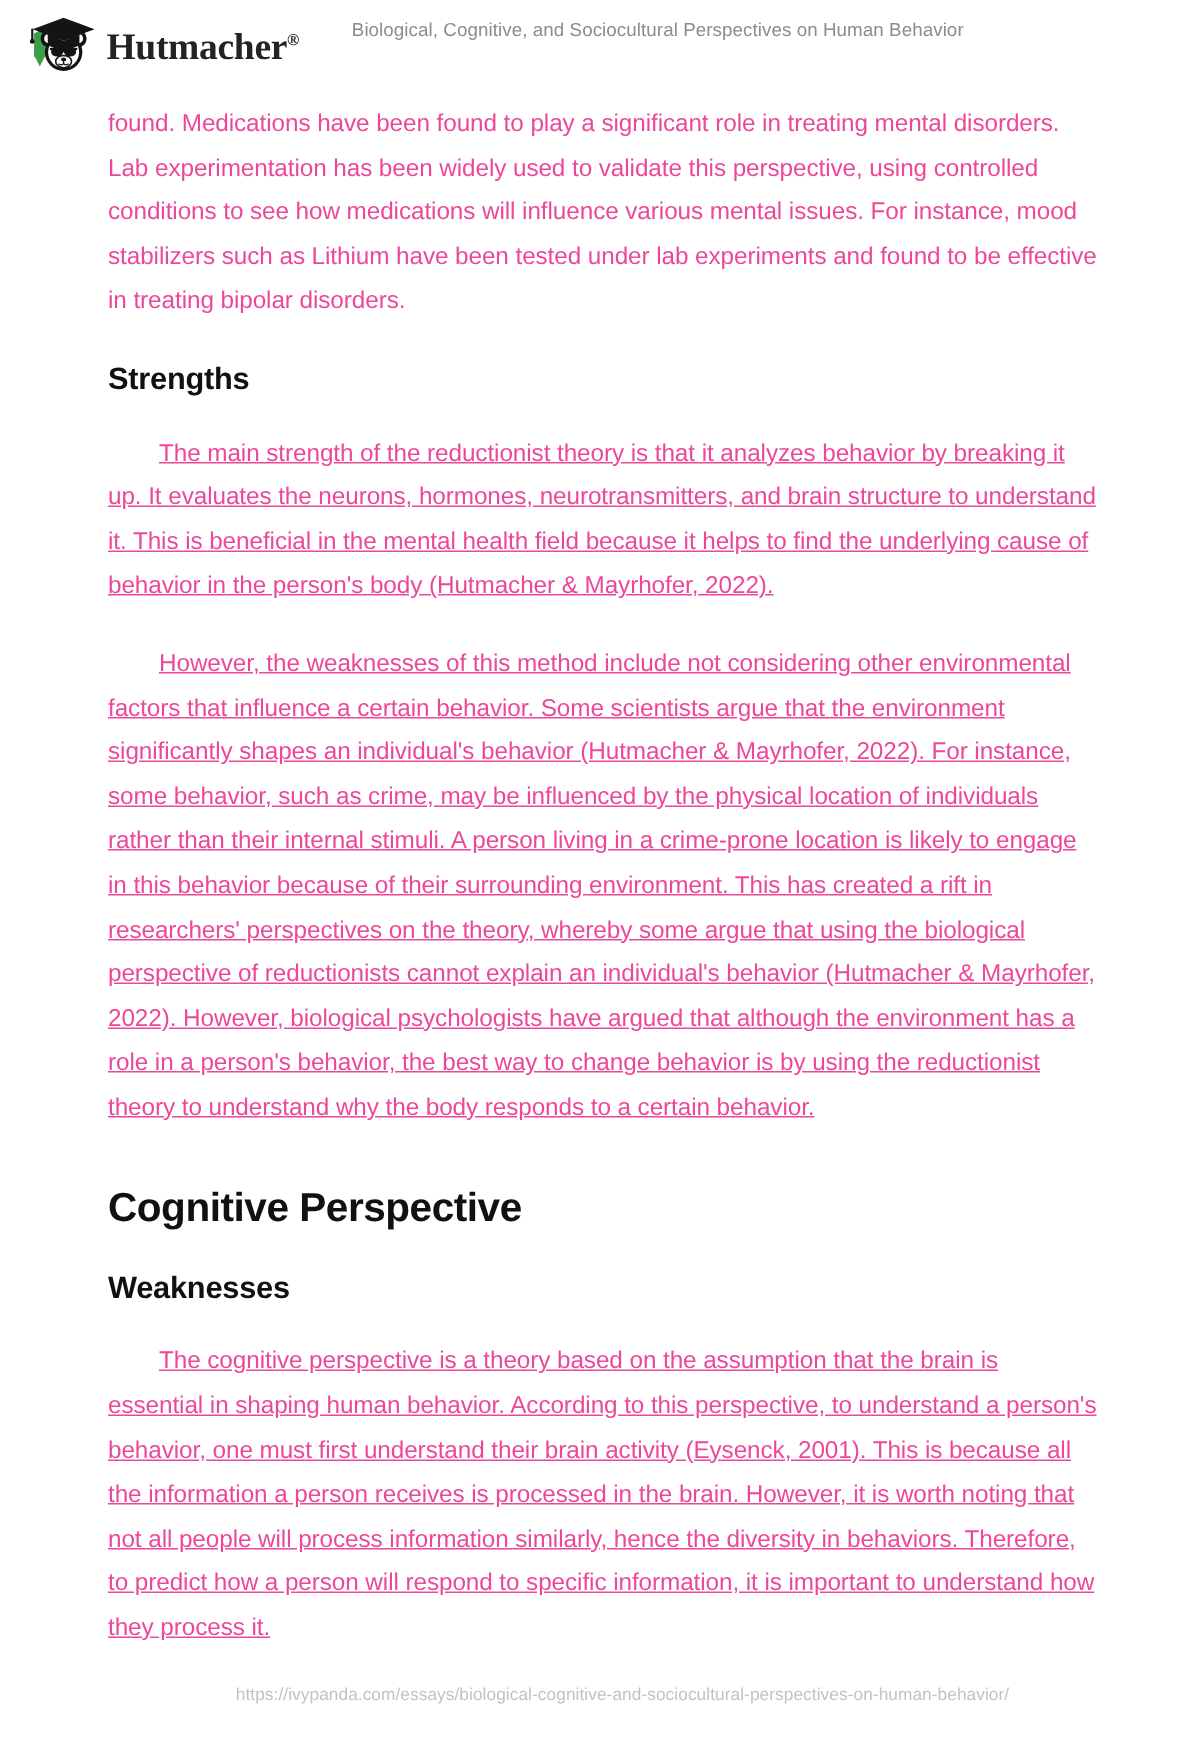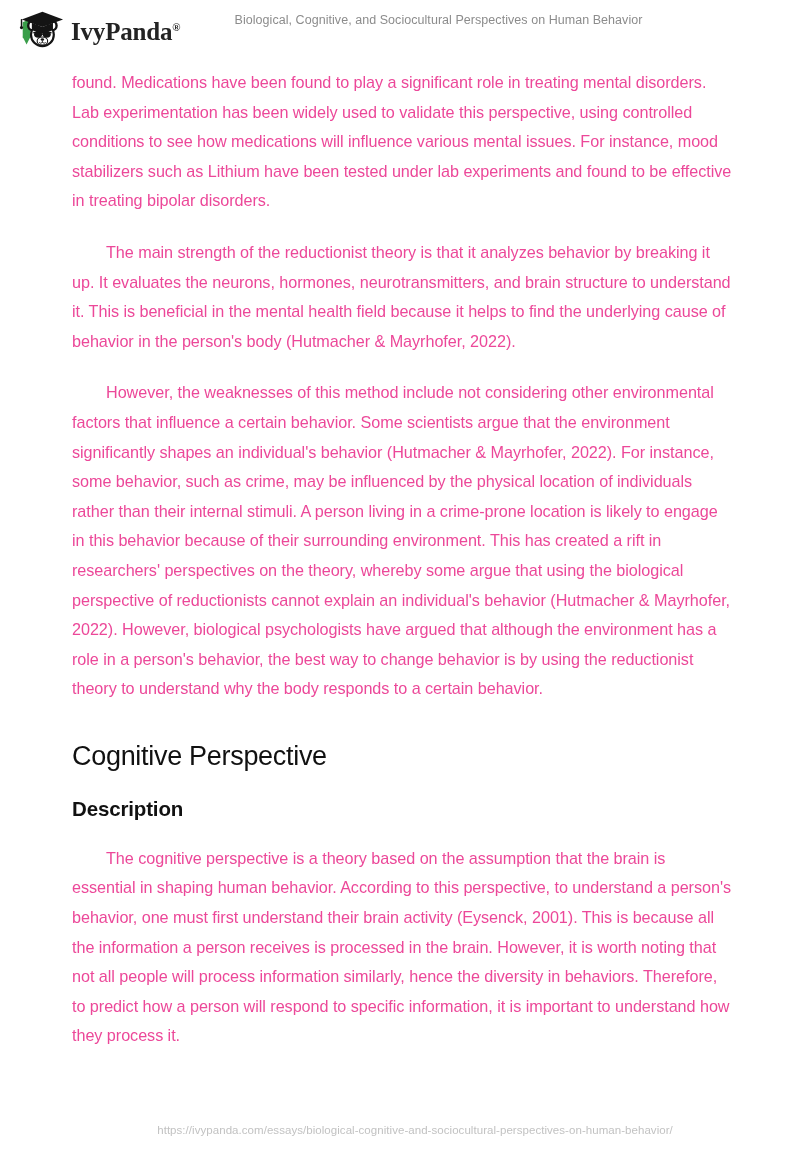--- a/index.html
+++ b/index.html
@@ -85,36 +85,37 @@
     color: #ec4899;
     text-align: left;
     letter-spacing: -0.05px;
   }
   .content p.indent {
     text-indent: 34px;
   }
 
   h2.section-title {
     font-size: 27px;
-    font-weight: normal;
+    font-weight: bold;
     line-height: 1.2;
     color: #111111;
     margin: 36px 0 0 0;
     letter-spacing: -0.3px;
   }
   h3.sub-title {
     font-size: 20.5px;
     font-weight: bold;
     line-height: 1.2;
     color: #111111;
     margin: 25px 0 0 0;
     letter-spacing: -0.15px;
   }
   .after-heading {
     margin-top: 22px !important;
+    text-decoration: underline;
   }
 
   
   .page-footer {
     position: absolute;
     left: 0;
     bottom: 22px;
     width: 800px;
     text-align: center;
     padding-left: 30px;
@@ -164,36 +165,37 @@
       <ellipse cx="55" cy="70" rx="3.6" ry="2.6" fill="#141414"></ellipse>
       <path d="M55 72 v4 M55 76 q-4 3 -7 0 M55 76 q4 3 7 0" stroke="#141414" stroke-width="1.8" fill="none"></path>
 
       <g fill="#141414">
         <path d="M12 28 L55 12 L98 28 L55 44 Z"></path>
         <path d="M33 35 L33 50 q22 13 44 0 L77 35 L55 44 Z"></path>
         <rect x="10" y="27" width="3" height="17" rx="1.4"></rect>
         <circle cx="11.5" cy="45" r="3.3"></circle>
       </g>
     </svg>
-    <span class="brand-wordmark"><span>IvyPanda</span><span class="reg">®</span></span>
+    <span class="brand-wordmark"><span>Hutmacher</span><span class="reg">®</span></span>
   </div>
 
   <div class="header-title">Biological, Cognitive, and Sociocultural Perspectives on Human Behavior</div>
 </div>
 
 <div class="content">
 
   <p>found. Medications have been found to play a significant role in treating mental disorders. Lab experimentation has been widely used to validate this perspective, using controlled conditions to see how medications will influence various mental issues. For instance, mood stabilizers such as Lithium have been tested under lab experiments and found to be effective in treating bipolar disorders.</p>
 
+  <h3 class="sub-title">Strengths</h3>
   <p class="indent after-heading">The main strength of the reductionist theory is that it analyzes behavior by breaking it up. It evaluates the neurons, hormones, neurotransmitters, and brain structure to understand it. This is beneficial in the mental health field because it helps to find the underlying cause of behavior in the person's body (Hutmacher &amp; Mayrhofer, 2022).</p>
 
   <p class="indent after-heading">However, the weaknesses of this method include not considering other environmental factors that influence a certain behavior. Some scientists argue that the environment significantly shapes an individual's behavior (Hutmacher &amp; Mayrhofer, 2022). For instance, some behavior, such as crime, may be influenced by the physical location of individuals rather than their internal stimuli.  A person living in a crime-prone location is likely to engage in this behavior because of their surrounding environment. This has created a rift in researchers' perspectives on the theory, whereby some argue that using the biological perspective of reductionists cannot explain an individual's behavior (Hutmacher &amp; Mayrhofer, 2022). However, biological psychologists have argued that although the environment has a role in a person's behavior, the best way to change behavior is by using the reductionist theory to understand why the body responds to a certain behavior.</p>
 
   <h2 class="section-title">Cognitive Perspective</h2>
 
-  <h3 class="sub-title">Description</h3>
+  <h3 class="sub-title">Weaknesses</h3>
   <p class="indent after-heading">The cognitive perspective is a theory based on the assumption that the brain is essential in shaping human behavior. According to this perspective, to understand a person's behavior, one must first understand their brain activity (Eysenck, 2001). This is because all the information a person receives is processed in the brain. However, it is worth noting that not all people will process information similarly, hence the diversity in behaviors. Therefore, to predict how a person will respond to specific information, it is important to understand how they process it.</p>
 
 </div>
 
 <div class="page-footer">
   <span class="footer-url">https://ivypanda.com/essays/biological-cognitive-and-sociocultural-perspectives-on-human-behavior/</span>
 </div>
 
 </body></html>

